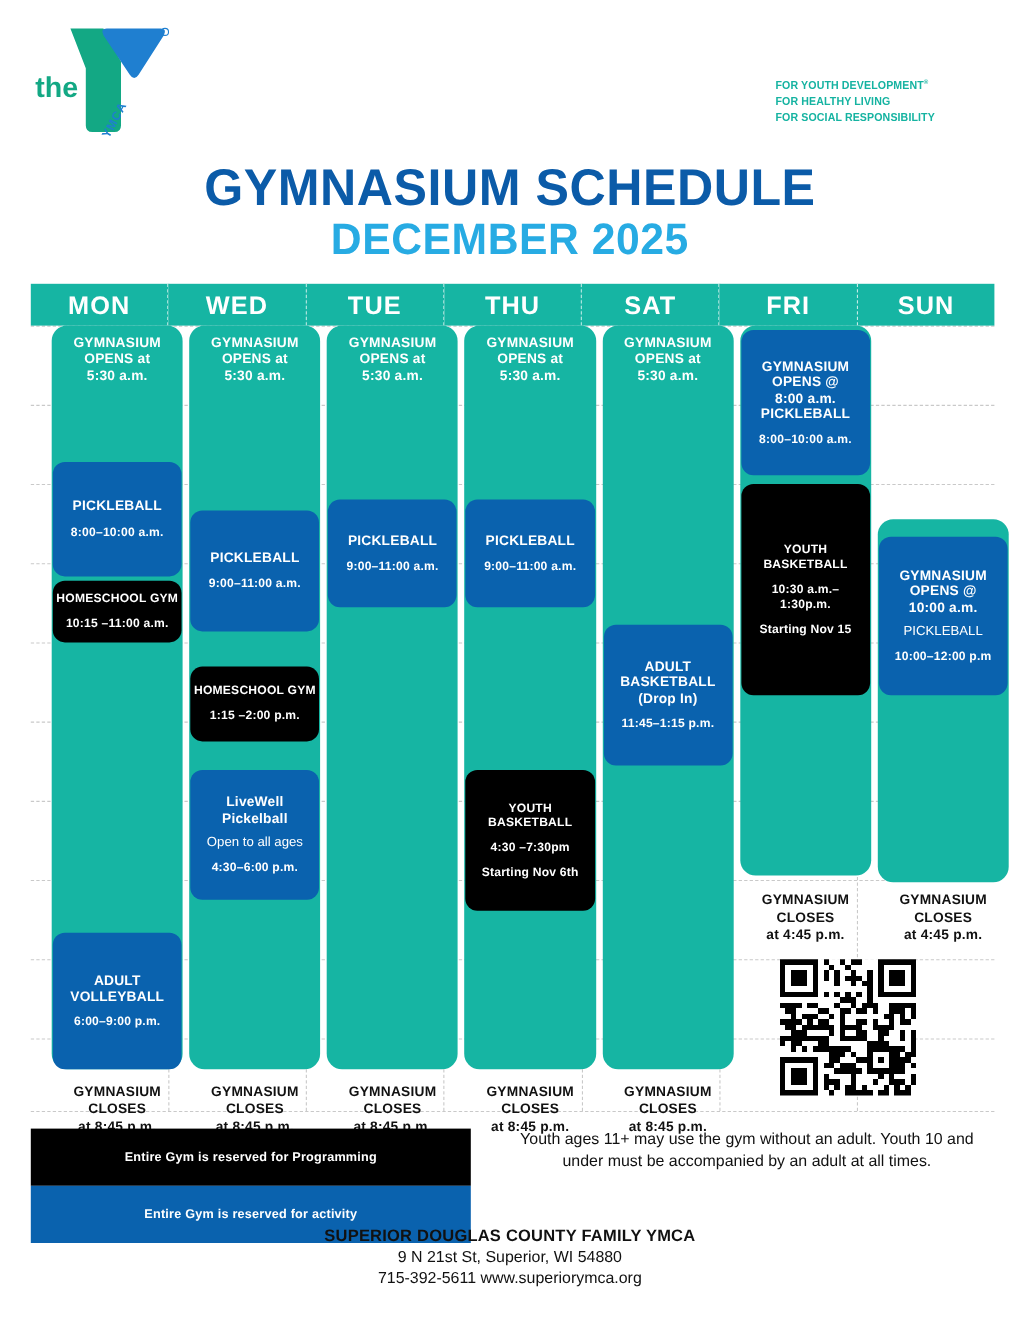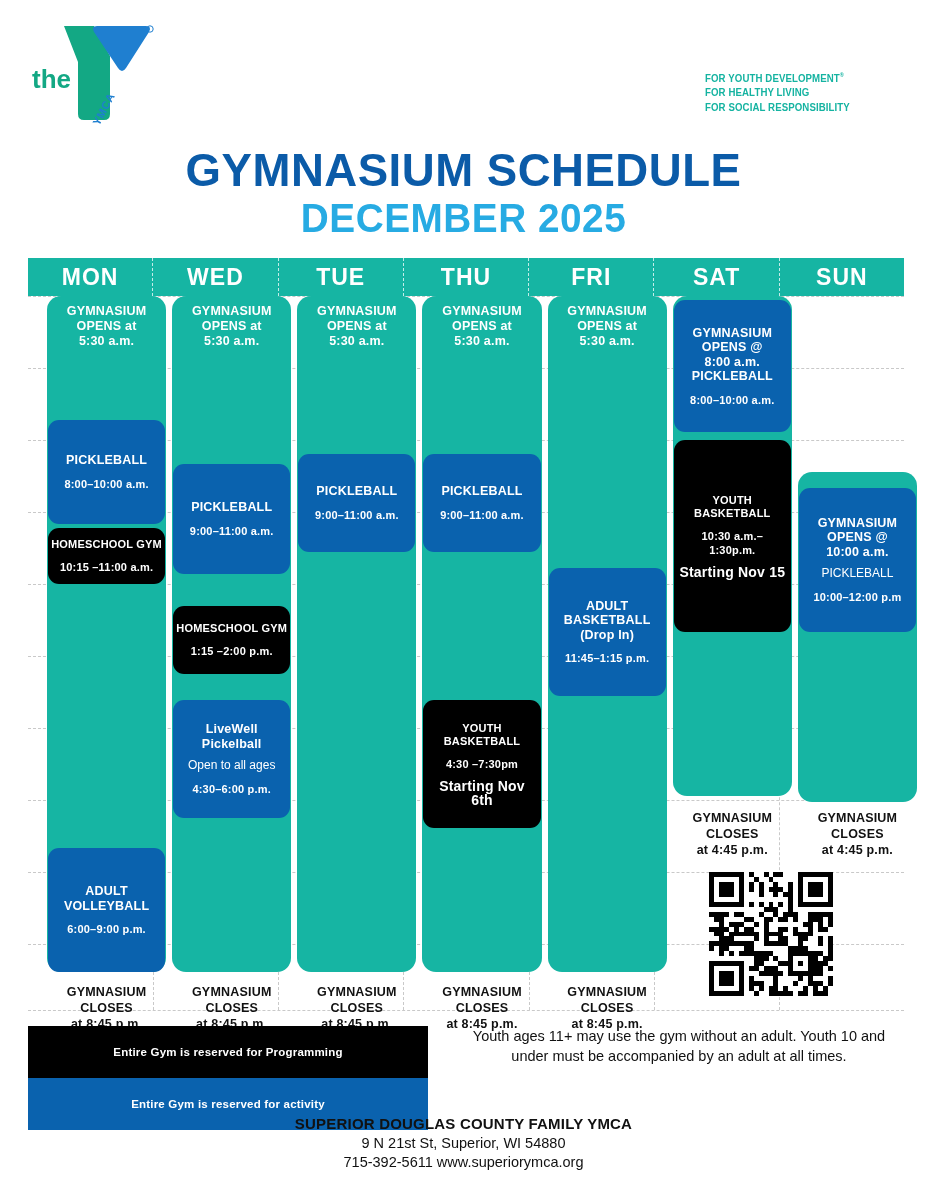--- a/index.html
+++ b/index.html
@@ -66,21 +66,21 @@
     border-radius:11px; color:#fff; text-align:center;
     display:flex; flex-direction:column; align-items:center; justify-content:center;
     padding:4px 3px;
   }
   .block.blue { background:#0a62ae; }
   .block.black { background:#000000; }
 
   .b-title { font-weight:bold; font-size:12.5px; line-height:14.5px; letter-spacing:0.2px; }
   .b-title.sm { font-size:11px; line-height:13px; }
   .b-sub   { font-weight:bold; font-size:11px; line-height:14px; margin-top:9px; letter-spacing:0.2px; }
-  .b-note  { font-weight:bold; font-size:14px; line-height:14px; margin-top:8px; letter-spacing:0.2px; }
+  .b-note  { font-weight:bold; font-size:11px; line-height:14px; margin-top:8px; letter-spacing:0.2px; }
   .b-plain { font-weight:normal; font-size:12px; line-height:15px; margin-top:7px; }
 
   .opens {
     position:absolute; left:4px; right:4px; top:6px;
     color:#fff; text-align:center; font-weight:bold;
     font-size:12.5px; line-height:15px; letter-spacing:0.2px;
   }
 
   .closes {
     position:absolute; left:0; right:0;
@@ -156,22 +156,22 @@
         <div class="vline" style="left: 375.429px;"></div>
         <div class="vline" style="left: 500.571px;"></div>
         <div class="vline" style="left: 625.714px;"></div>
         <div class="vline" style="left: 750.857px;"></div>
       </div>
     <div class="headrow" id="head-row">
         <div class="headcell">MON</div>
         <div class="headcell">WED</div>
         <div class="headcell">TUE</div>
         <div class="headcell">THU</div>
+        <div class="headcell">SAT</div>
         <div class="headcell">FRI</div>
-        <div class="headcell">SAT</div>
         <div class="headcell">SUN</div>
       </div>
     <div class="cols" id="cols">
         <div class="col">
           <div class="daybar" style="top: 0px; height: 676px;"></div>
           <div class="opens" style="top: 8px;">
             <div>GYMNASIUM</div>
             <div>OPENS at</div>
             <div>5:30 a.m.</div>
           </div>

